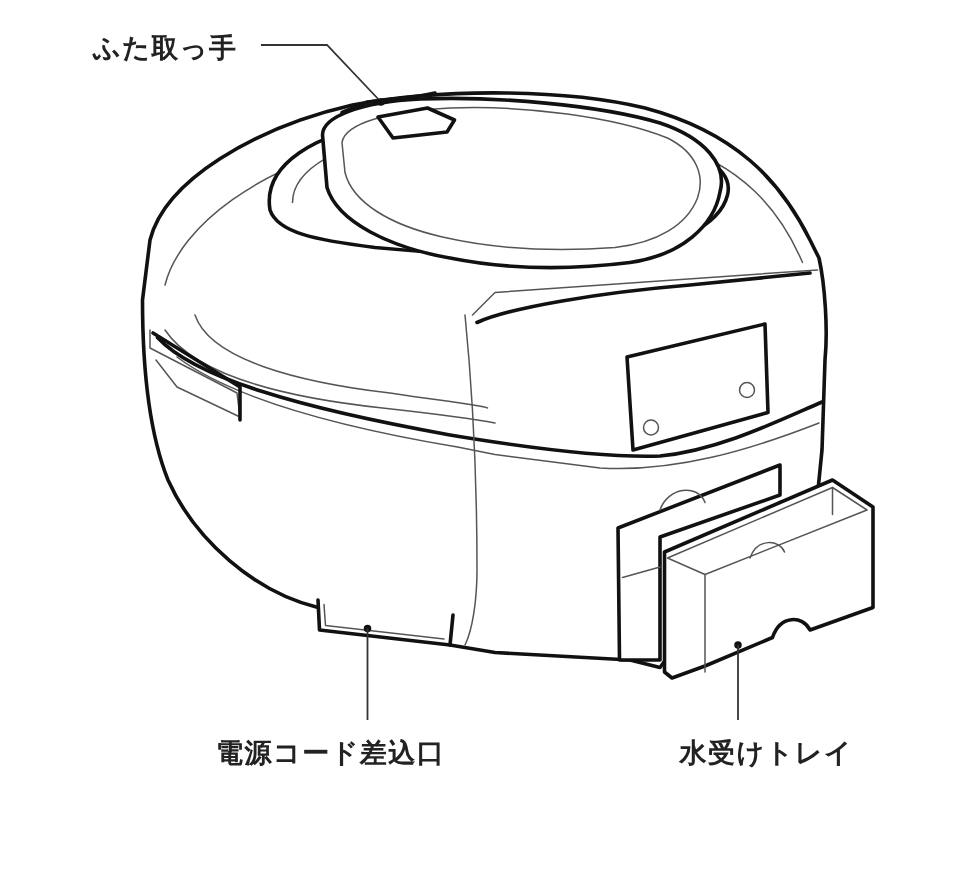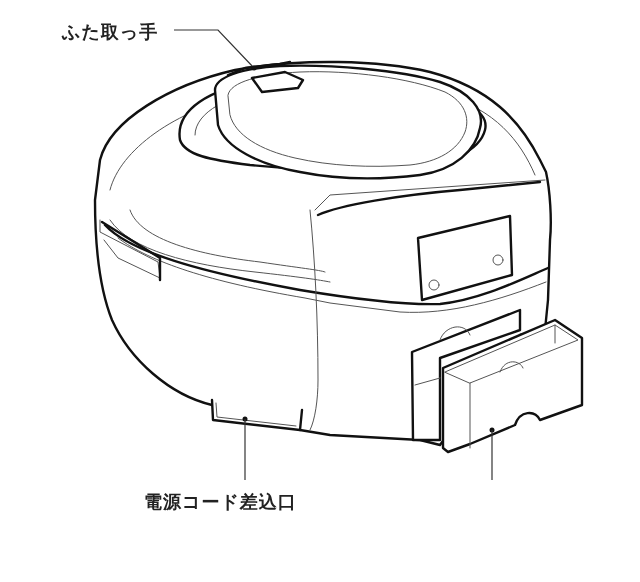--- a/index.html
+++ b/index.html
@@ -83,13 +83,14 @@
     <g>
       <path class="leader" d="M174,30 L218,30 L254,68"></path>
       <circle cx="254" cy="68" r="2.5" fill="#111"></circle>
       <path class="leader" d="M245,419 L245,480"></path>
       <path class="leader" d="M492,430 L492,480"></path>
     </g>
   </svg>
 
   <div id="lbl-lid" class="label">ふた取っ手</div>
   <div id="lbl-power" class="label">電源コード差込口</div>
+  <div id="lbl-tray" class="label">水受けトレイ</div>
 </div>
 
 </body></html>

